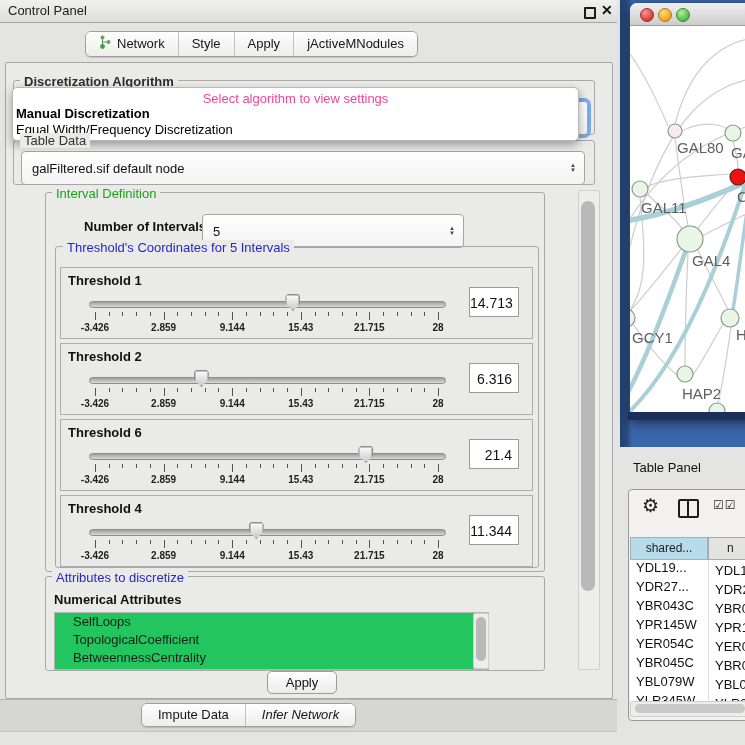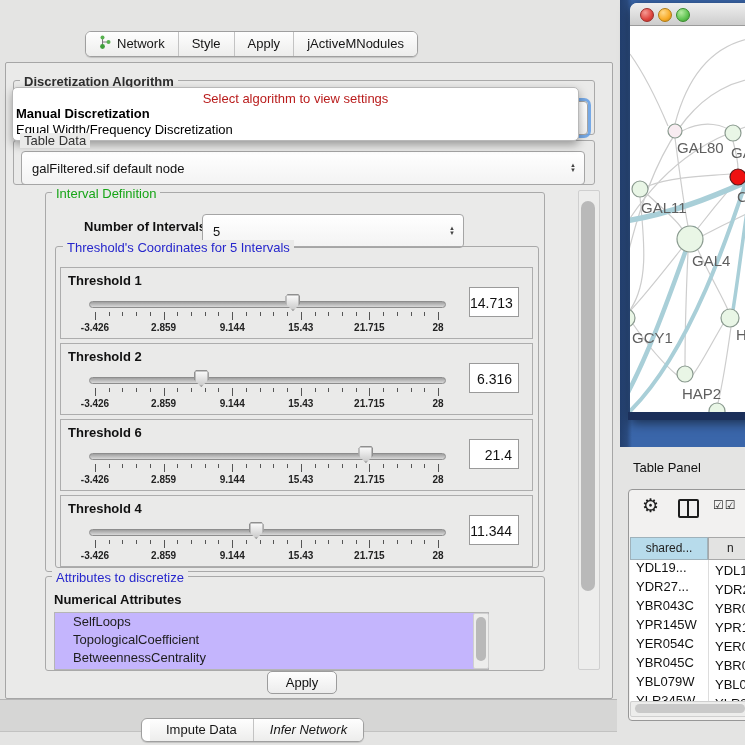--- a/index.html
+++ b/index.html
@@ -32,41 +32,41 @@
   .t-dark{color:#2e2e2e;font-weight:bold;}
 
   .combo{background:linear-gradient(#ffffff,#f3f3f3);border:1px solid #a5a5a5;border-radius:4px;
          font-size:13px;color:#111;display:flex;align-items:center;padding:16px 10px;box-sizing:border-box;}
   .stepper{position:absolute;right:8px;top:50%;transform:translateY(-50%);display:flex;
            flex-direction:column;line-height:5px;font-size:6px;color:#444;}
 
   
   #algo-popup{left:12px;top:87px;width:565px;height:52px;background:#fff;border:1px solid #b8b8b8;
               border-radius:5px;box-shadow:0 4px 10px rgba(0,0,0,.35);z-index:40;}
-  .popup-hint{position:absolute;left:0;right:0;top:3px;text-align:center;color:#b91c1c;font-size:13px;}
+  .popup-hint{position:absolute;left:0;right:0;top:3px;text-align:center;color:#ec4899;font-size:13px;}
   .popup-item{position:absolute;left:3px;font-size:13px;color:#000;white-space:nowrap;}
 
   
   .thr-box{position:absolute;left:60px;width:471px;height:70px;border:1px solid #adadad;background:#eaeae9;}
   .thr-label{position:absolute;left:7px;top:5px;font-size:13px;font-weight:bold;color:#111;}
   .slider-wrap{position:absolute;left:28px;top:0;width:360px;height:70px;}
   .groove{position:absolute;left:0;top:33px;width:355px;height:5px;border:1px solid #8d8d8d;
           border-radius:4px;background:linear-gradient(#9f9f9f,#d9d9d9);}
   .thumb{position:absolute;top:26px;width:15px;height:17px;
          background:linear-gradient(#ffffff,#c6c6c6);
          clip-path:polygon(14% 0,86% 0,100% 14%,100% 56%,50% 100%,0 56%,0 14%);
          box-shadow:inset 0 0 0 1.5px #8f8f8f;}
   .tick{position:absolute;width:1px;background:#555;}
   .tick-label{position:absolute;width:56px;text-align:center;font-size:10px;font-weight:bold;color:#222;}
   .value-box{position:absolute;left:408px;top:19px;width:50px;height:30px;background:#fff;
              border:1px solid #9a9a9a;font-size:14px;color:#111;text-align:right;
              line-height:30px;padding-right:6px;box-sizing:border-box;}
 
   
-  #attr-list{left:54px;top:612px;width:433px;height:56px;background:#c4b5fd;border:1px solid #b5b5b5;overflow:hidden;}
+  #attr-list{left:54px;top:612px;width:433px;height:56px;background:#22c55e;border:1px solid #b5b5b5;overflow:hidden;}
   .attr-item{padding:1px 0 1px 18px;font-size:13px;color:#1d1d1d;height:16px;}
 
   .scroll-track{background:#ededec;border:1px solid #cfcfcf;border-radius:7px;}
   .scroll-thumb{background:#b9b9b9;border-radius:7px;}
 
   .push-btn{background:linear-gradient(#fefefe,#ececec);border:1px solid #9c9c9c;border-radius:5px;
             font-size:13px;color:#111;text-align:center;}
 
   #bottom-band{left:0;top:699px;width:617px;height:31px;background:#d6d6d5;
                border-top:1px solid #b5b5b5;border-bottom:1px solid #c2c2c1;}
@@ -92,20 +92,25 @@
   .tbl-c2{display:inline-block;padding-left:5px;}
 
   .icon-gear{font-size:19px;color:#1e1e1e;}
   .icon-checks{font-size:12px;color:#2a2a2a;letter-spacing:1px;}
 </style>
 </head>
 <body>
 
 <div id="screen">
 
+  <div class="abs" id="titlebar">
+    <div class="abs" id="title-text">Control Panel</div>
+    <div class="abs" id="float-btn"></div>
+    <div class="abs" id="close-btn">✕</div>
+  </div>
 
   <div class="abs seg-bar" style="left:85px;top:31px;" id="top-tabs">
       <div class="seg">
         <span><svg width="13" height="14" viewBox="0 0 13 14">
             <line x1="3.5" y1="3" x2="3.5" y2="11" stroke="#7a7a7a" stroke-width="1"></line>
             <line x1="3.5" y1="7" x2="9" y2="7" stroke="#7a7a7a" stroke-width="1"></line>
             <circle cx="3.5" cy="2.5" r="2" fill="#57b14f"></circle>
             <circle cx="3.5" cy="11.5" r="2.4" fill="#3f9e3a"></circle>
             <circle cx="9.5" cy="7" r="2" fill="#57b14f"></circle>
           </svg></span>
@@ -335,21 +340,21 @@
       <div class="attr-item">TopologicalCoefficient</div>
       <div class="attr-item">BetweennessCentrality</div>
     </div>
   <div class="abs scroll-track" style="left:473px;top:613px;width:14px;height:54px;border-radius:2px;">
     <div class="scroll-thumb abs" style="left:2px;top:3px;width:10px;height:44px;"></div>
   </div>
 
   <div class="abs push-btn" style="left:267px;top:671px;width:68px;height:21px;line-height:21px;">Apply</div>
 
   <div class="abs" id="bottom-band"></div>
-  <div class="abs seg-bar" style="left:141px;top:718px;padding-left:8px;" id="bottom-tabs">
+  <div class="abs seg-bar" style="left:141px;top:703px;" id="bottom-tabs">
       <div class="seg" style="padding: 3px 16px 4px;">Impute Data</div>
       <div class="seg" style="padding: 3px 16px 4px; font-style: italic;">Infer Network</div>
     </div>
 
   <div class="abs" id="desktop"></div>
 
   <div class="abs" id="net-window">
     <div class="abs" id="net-titlebar">
       <div class="light" style="left:10px;background:radial-gradient(circle at 35% 30%,#f59a93,#df443e 60%,#a8302c);border:1px solid #9c2b27;"></div>
       <div class="light" style="left:28px;background:radial-gradient(circle at 35% 30%,#ffd98a,#f8ab27 60%,#c17f14);border:1px solid #ad7a12;"></div>

